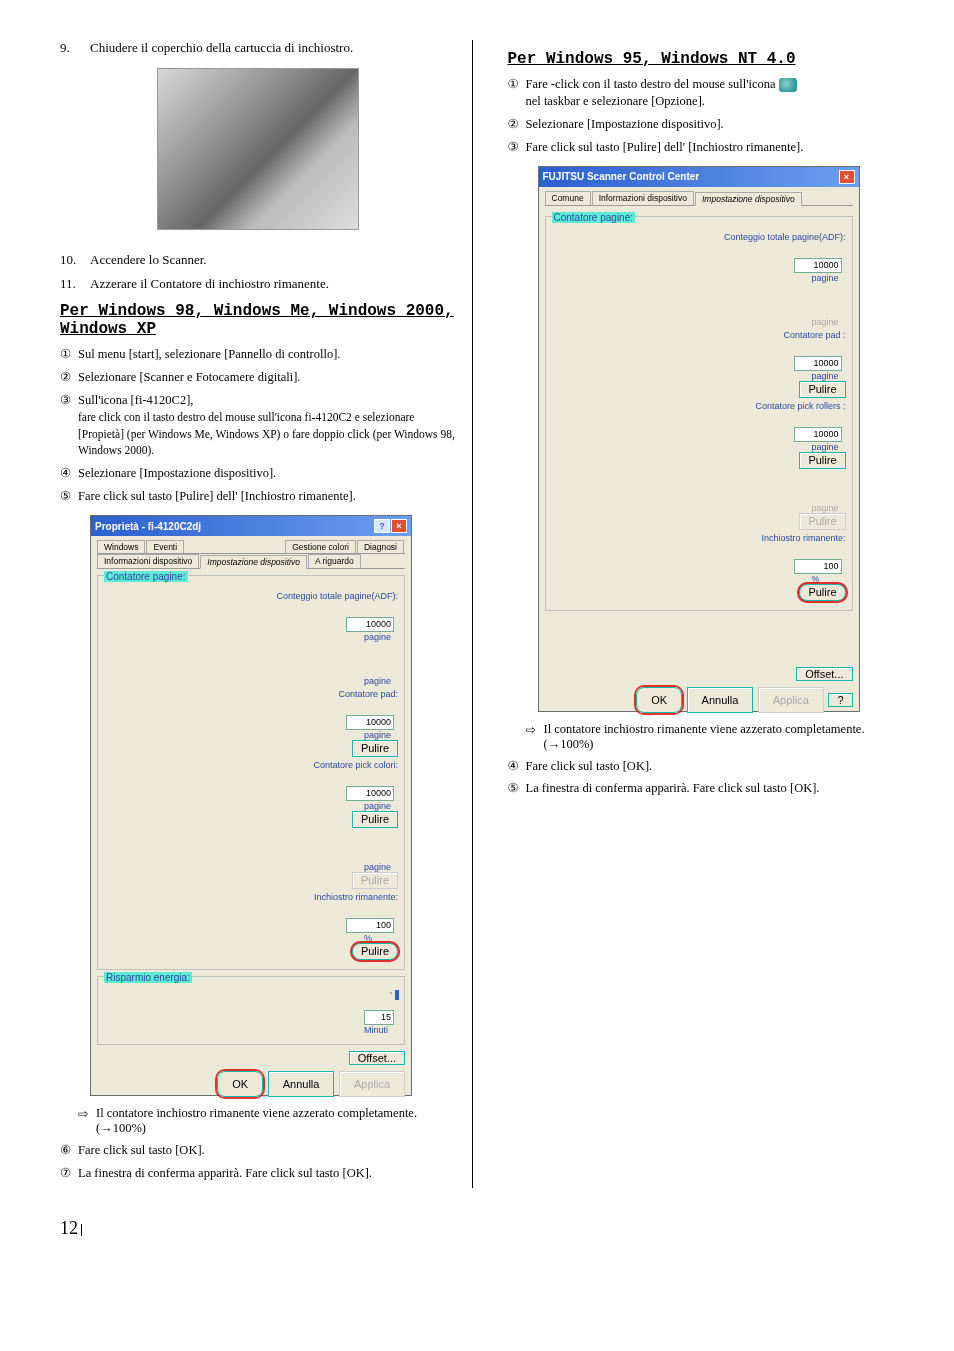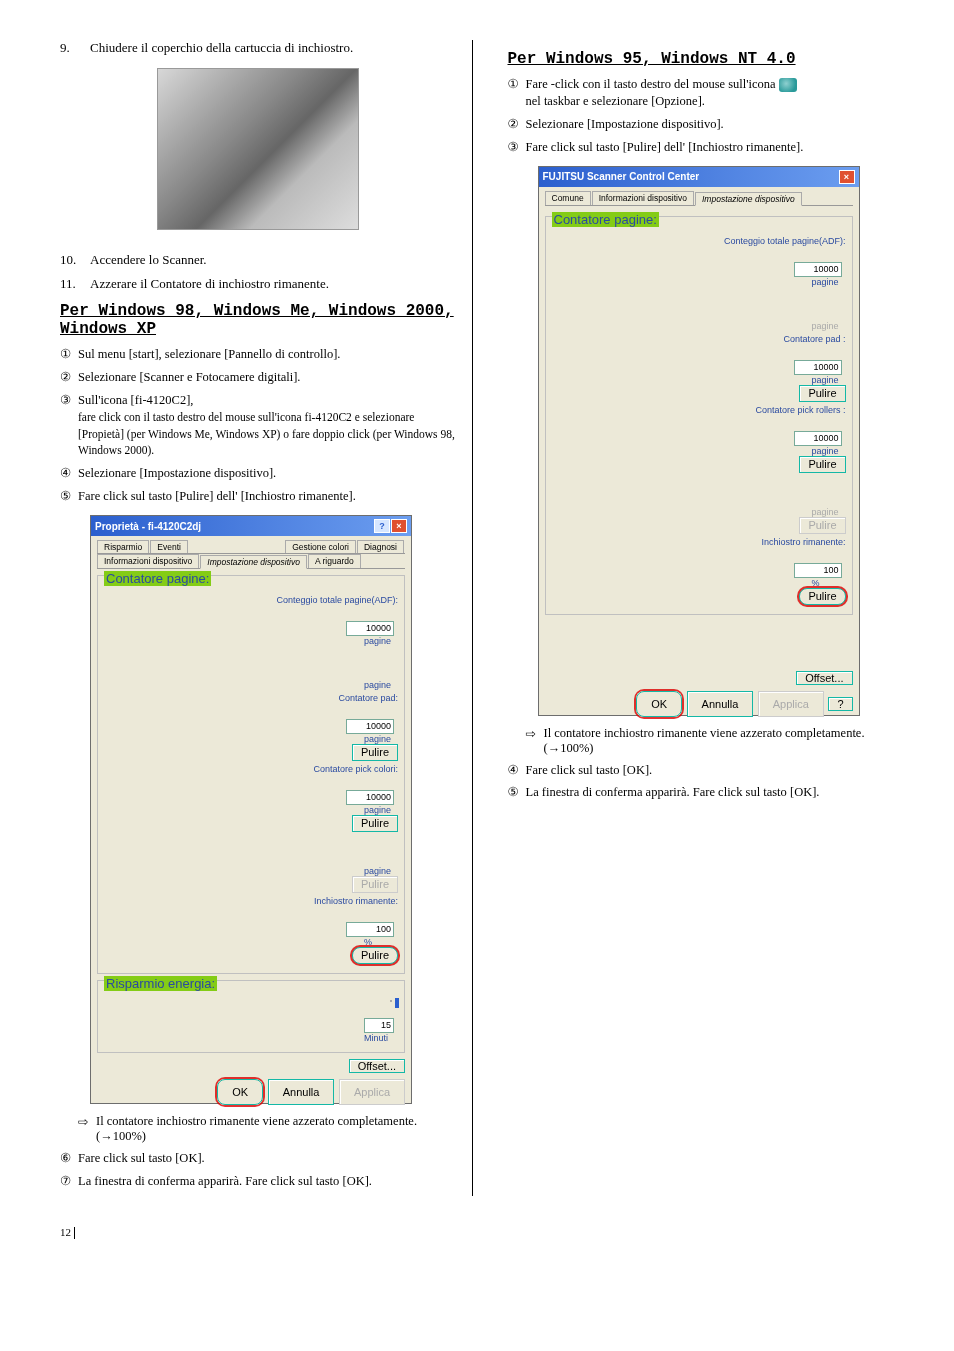--- a/index.html
+++ b/index.html
@@ -100,22 +100,22 @@
     border: 1px solid #aaa; border-bottom: none;
     padding: 1px 6px; margin-right: 1px; background: #ece9d8;
     font-size: 8.5px;
   }
   .tab.active { background: #ece9d8; position: relative; top: 1px; border-bottom:1px solid #ece9d8;font-style:italic;}
   .group {
     border: 1px solid #c0c0c0; padding: 4px 6px 6px 6px; margin-bottom: 6px;
     position: relative;
   }
   .group > legend, .group-title {
-    font-size: 13px; color: #2a4aa0; position: relative; top: -9px;
-    background: #84cc16; padding: 0 2px; display: inline-block;
+    font-size: 10px; color: #2a4aa0; position: relative; top: -9px;
+    background: #5eead4; padding: 0 2px; display: inline-block;
   }
   .row { display: flex; align-items: flex-end; margin-bottom: 3px; flex-direction: column; }
   .row .lbl { flex: 1; color: #2a4aa0;}
   .row .val {
     width: 42px; text-align: right; border: 1px solid #7a9; background: #fff;
     padding: 0 2px; margin-right: 4px; height: 13px; line-height: 13px; margin-top: 16px;
   }
   .row .unit { width: 34px; color:#2a4aa0;}
   .row .btn, .btn {
     border: 1px solid #14b8a6; background: #ece9d8; padding: 0 8px; height: 15px;
@@ -127,21 +127,21 @@
   .dlg-foot { text-align: right; padding: 4px 6px; }
   .dlg-foot .btn { padding: 6px 14px; }
   .slider-track { flex:1; height:4px; background:#fff; border:1px solid #aaa; margin-right:6px; position:relative;}
   .slider-track::after{content:"";position:absolute;left:4px;top:-3px;width:4px;height:10px;background:#2b5fce;}
   .col-right { padding-left: 5px; }
   .icon-rnd {
     display: inline-block; width: 18px; height: 14px;
     background: radial-gradient(circle at 40% 40%, #8ed0d0 0%, #2a9a9a 70%);
     border-radius: 3px; vertical-align: middle;
   }
-  .pagenum { margin-top: 30px; font-size: 11px; }
+  .pagenum { margin-top: 30px; font-size: 18px; }
   .pagenum .bar { display:inline-block; width:1px; height:12px; background:#000; vertical-align:middle; margin:0 3px;}
   .tabrow2 { width:100%;}
 </style>
 </head>
 <body>
 
 <div class="columns">
 <div class="col col-left">
 
 <ol class="main">
@@ -198,21 +198,21 @@
 <div class="shot">
 <div class="dlg">
   <div class="dlg-title">
     <span>Proprietà - fi-4120C2dj</span>
     <span class="ctrls">
       <span>?</span><span class="close">×</span>
     </span>
   </div>
   <div class="dlg-body">
     <div class="tabs tabrow2">
-      <span class="tab">Risparmio</span>
+      <span class="tab">Windows</span>
       <span class="tab">Eventi</span>
       <span class="tab" style="margin-left:auto;">Gestione colori</span>
       <span class="tab">Diagnosi</span>
     </div>
     <div class="tabs" style="margin-top:-6px;">
       <span class="tab">Informazioni dispositivo</span>
       <span class="tab active">Impostazione dispositivo</span>
       <span class="tab">A riguardo</span>
     </div>
     <div class="group">

